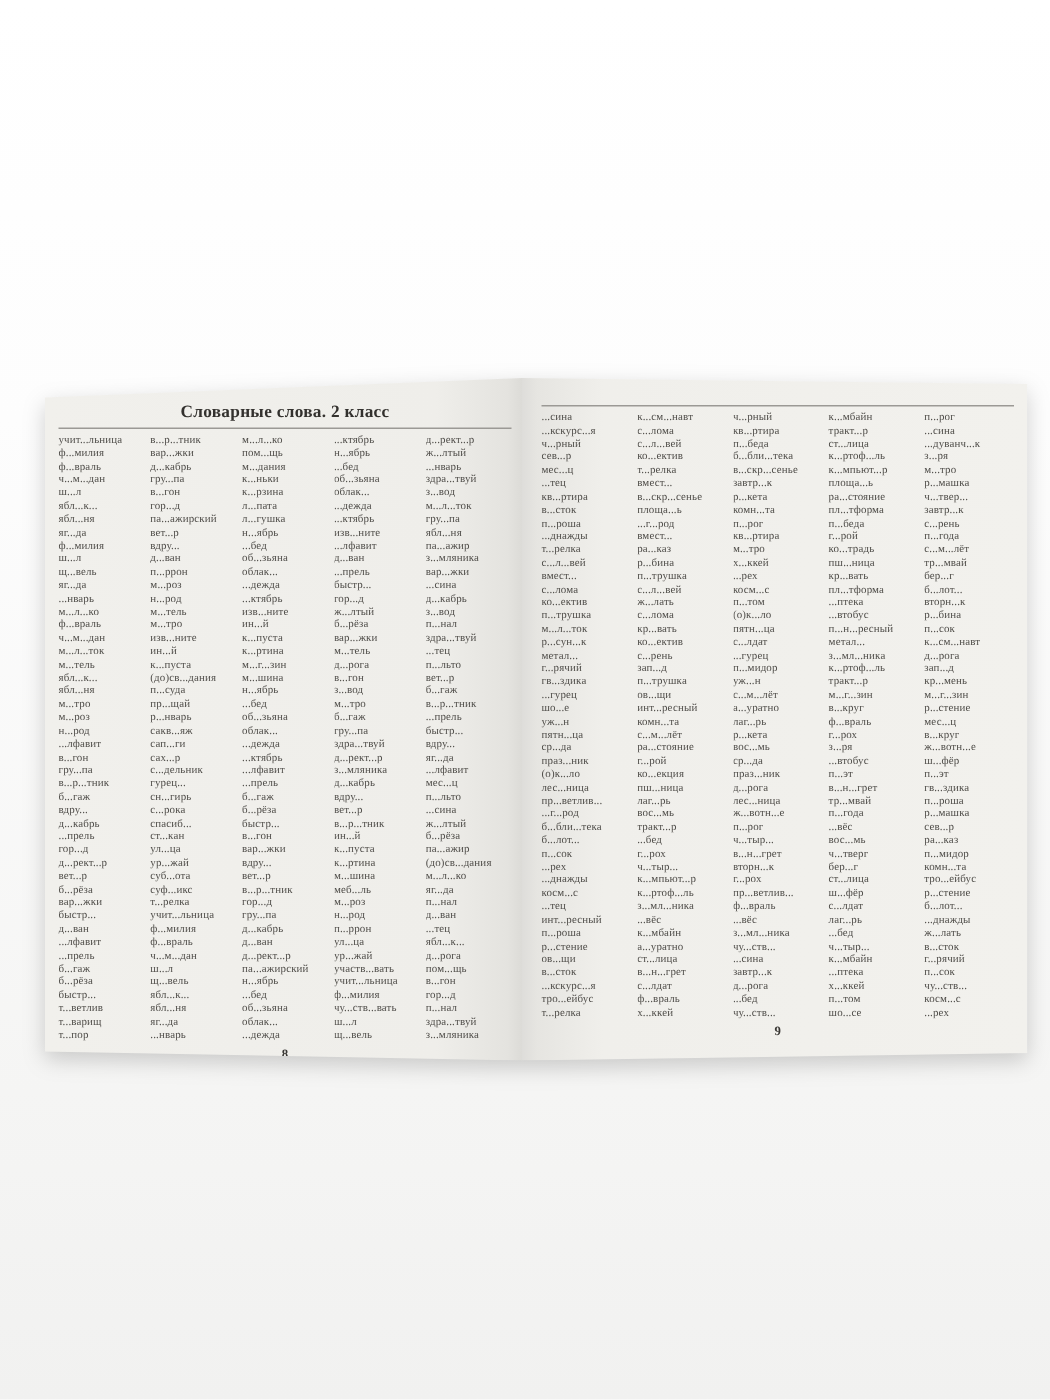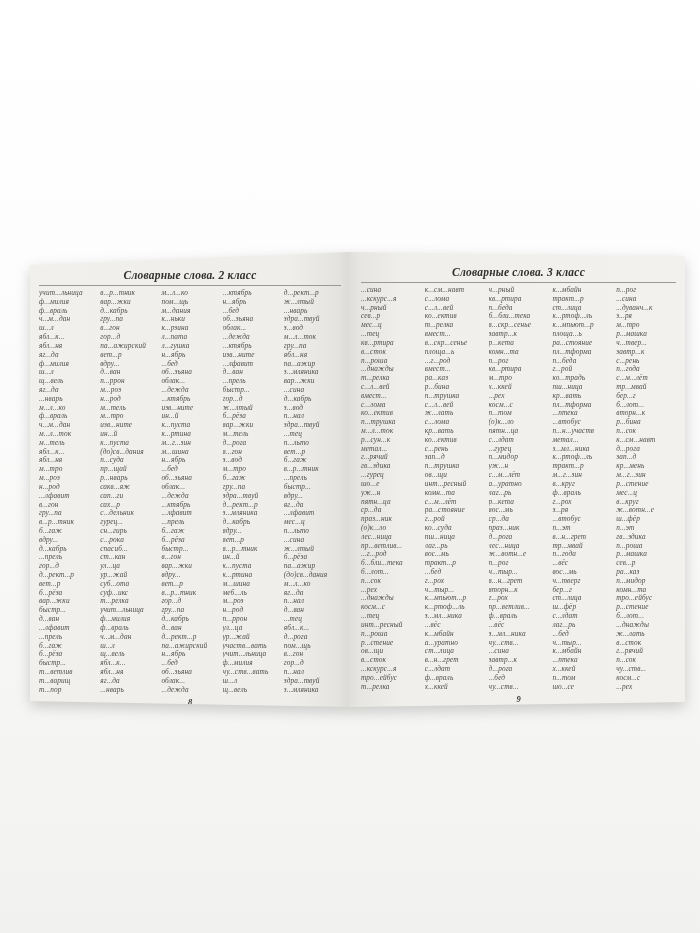--- a/index.html
+++ b/index.html
@@ -6,21 +6,21 @@
   body{
     width:700px;height:933px;position:relative;overflow:hidden;
     background:linear-gradient(#ffffff 0%,#fdfdfd 30%,#f5f5f4 78%,#f1f1f0 100%);
     font-family:"Liberation Serif","DejaVu Serif",serif;
   }
   .book{
     position:absolute;left:30px;top:252px;width:655px;height:455px;
     filter:drop-shadow(0 5px 7px rgba(0,0,0,0.18));
   }
   .page{
-    position:absolute;top:0;height:455px;box-sizing:border-box;font-style:italic;
+    position:absolute;top:0;height:455px;box-sizing:border-box;
   }
   .page-left{
     left:0;width:318px;
     background:linear-gradient(to right,#f1f0ec 0%,#efeeea 82%,#e4e3df 97%,#dcdbd7 100%);
     clip-path:polygon(0 13px,100% 0,100% 100%,0 449px);
     padding:17px 7px 0 9px;
   }
   .page-right{
     left:318px;width:337px;
     background:linear-gradient(to left,#f2f1ed 0%,#f0efeb 84%,#e6e5e1 97%,#deddda 100%);
@@ -287,21 +287,20 @@
           <div class="word">в...гон</div>
           <div class="word">гор...д</div>
           <div class="word">п...нал</div>
           <div class="word">здра...твуй</div>
           <div class="word">з...мляника</div>
         </div>
       </div>
     <div class="pagenum">8</div>
   </section>
   <section class="page page-right">
-    <h1>Словарные слова. 3 класс</h1>
     <div class="rule"></div>
     <div class="columns">
         <div class="col">
           <div class="word">...сина</div>
           <div class="word">...кскурс...я</div>
           <div class="word">ч...рный</div>
           <div class="word">сев...р</div>
           <div class="word">мес...ц</div>
           <div class="word">...тец</div>
           <div class="word">кв...ртира</div>
@@ -366,21 +365,21 @@
           <div class="word">ко...ектив</div>
           <div class="word">с...рень</div>
           <div class="word">зап...д</div>
           <div class="word">п...трушка</div>
           <div class="word">ов...щи</div>
           <div class="word">инт...ресный</div>
           <div class="word">комн...та</div>
           <div class="word">с...м...лёт</div>
           <div class="word">ра...стояние</div>
           <div class="word">г...рой</div>
-          <div class="word">ко...суда</div>
+          <div class="word">ко...екция</div>
           <div class="word">пш...ница</div>
           <div class="word">лаг...рь</div>
           <div class="word">вос...мь</div>
           <div class="word">тракт...р</div>
           <div class="word">...бед</div>
           <div class="word">г...рох</div>
           <div class="word">ч...тыр...</div>
           <div class="word">к...мпьют...р</div>
           <div class="word">к...ртоф...ль</div>
           <div class="word">з...мл...ника</div>
@@ -451,21 +450,21 @@
           <div class="word">ра...стояние</div>
           <div class="word">пл...тформа</div>
           <div class="word">п...беда</div>
           <div class="word">г...рой</div>
           <div class="word">ко...традь</div>
           <div class="word">пш...ница</div>
           <div class="word">кр...вать</div>
           <div class="word">пл...тформа</div>
           <div class="word">...птека</div>
           <div class="word">...втобус</div>
-          <div class="word">п...н...участв</div>
+          <div class="word">п...н...ресный</div>
           <div class="word">метал...</div>
           <div class="word">з...мл...ника</div>
           <div class="word">к...ртоф...ль</div>
           <div class="word">тракт...р</div>
           <div class="word">м...г...зин</div>
           <div class="word">в...круг</div>
           <div class="word">ф...враль</div>
           <div class="word">г...рох</div>
           <div class="word">з...ря</div>
           <div class="word">...втобус</div>

